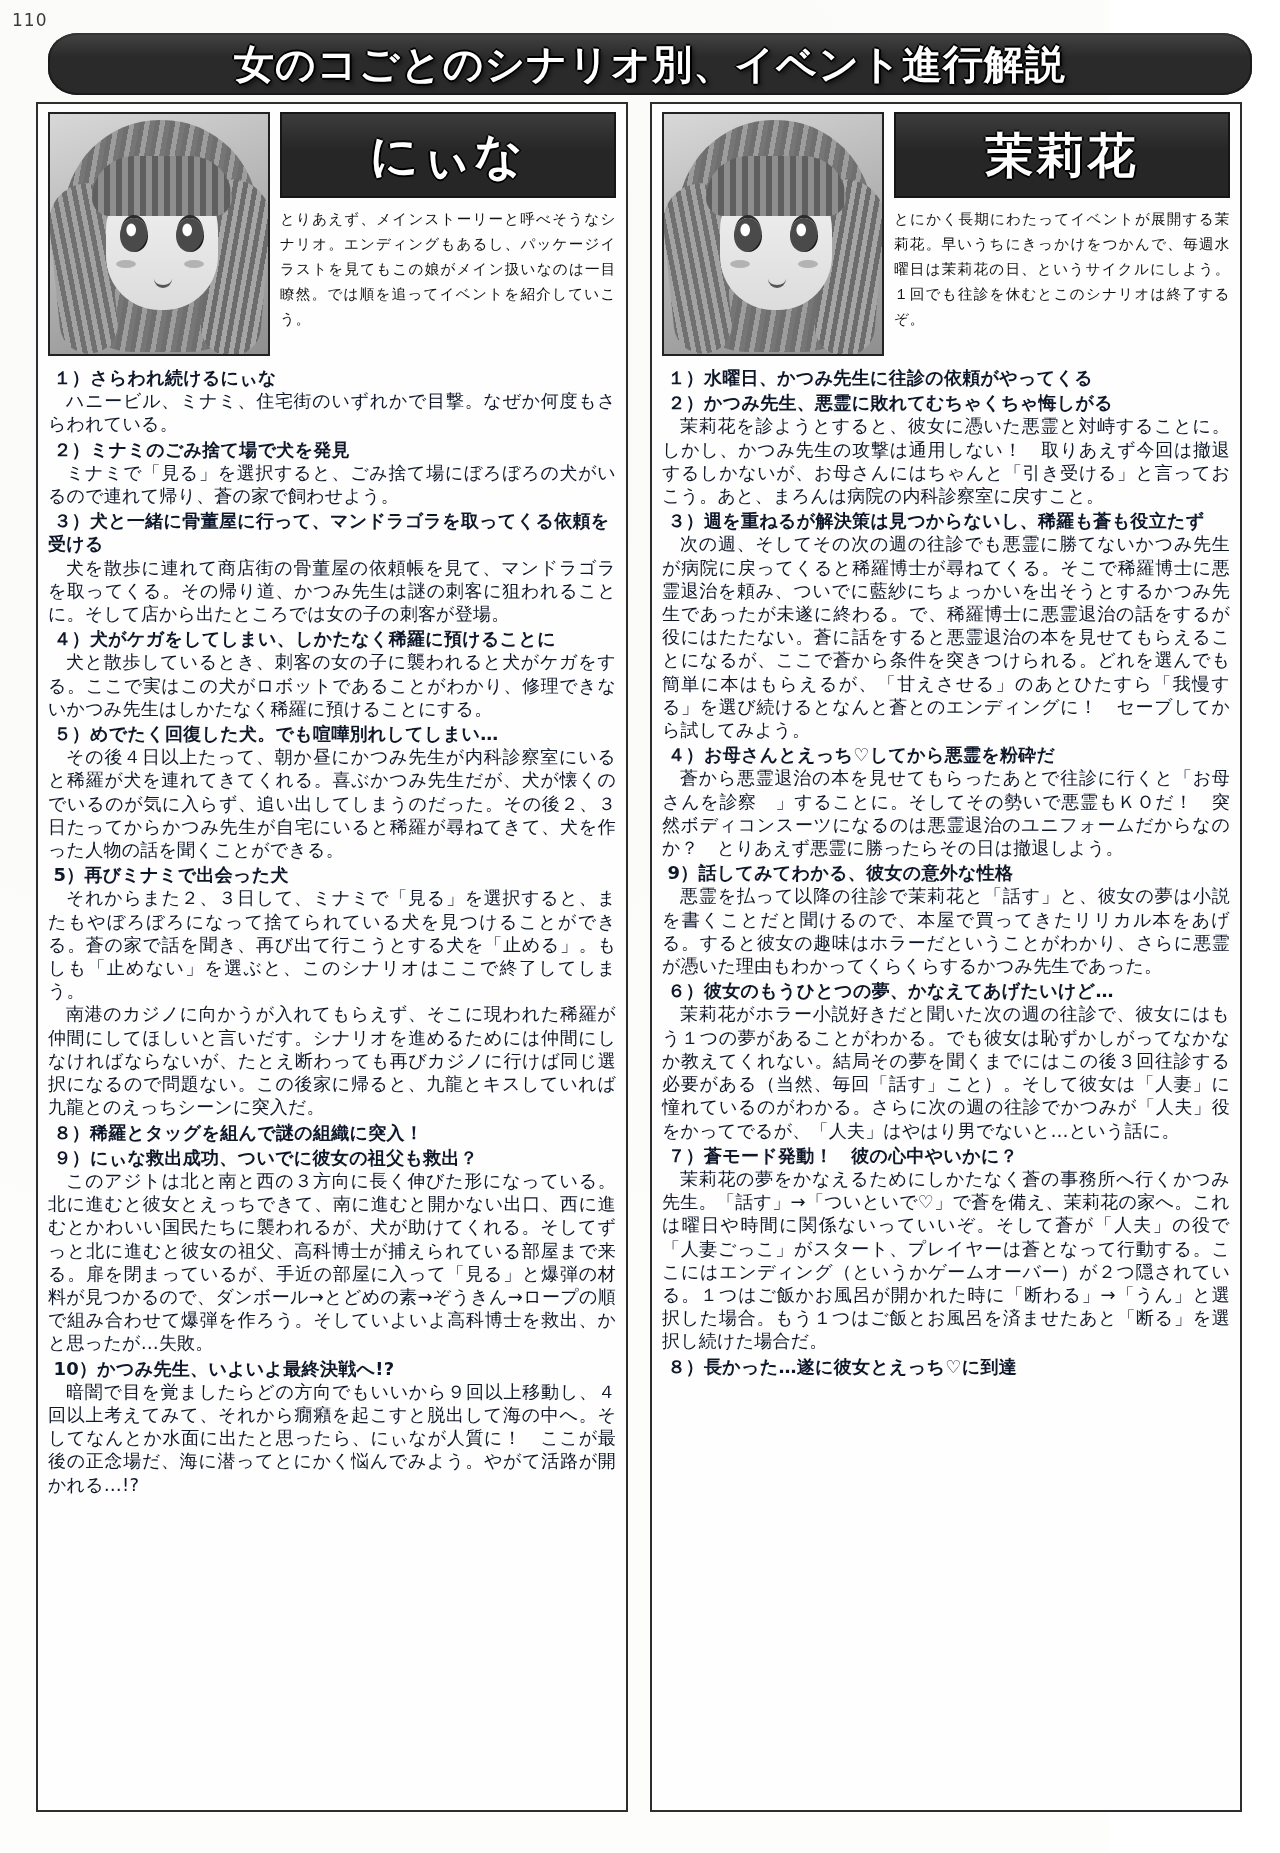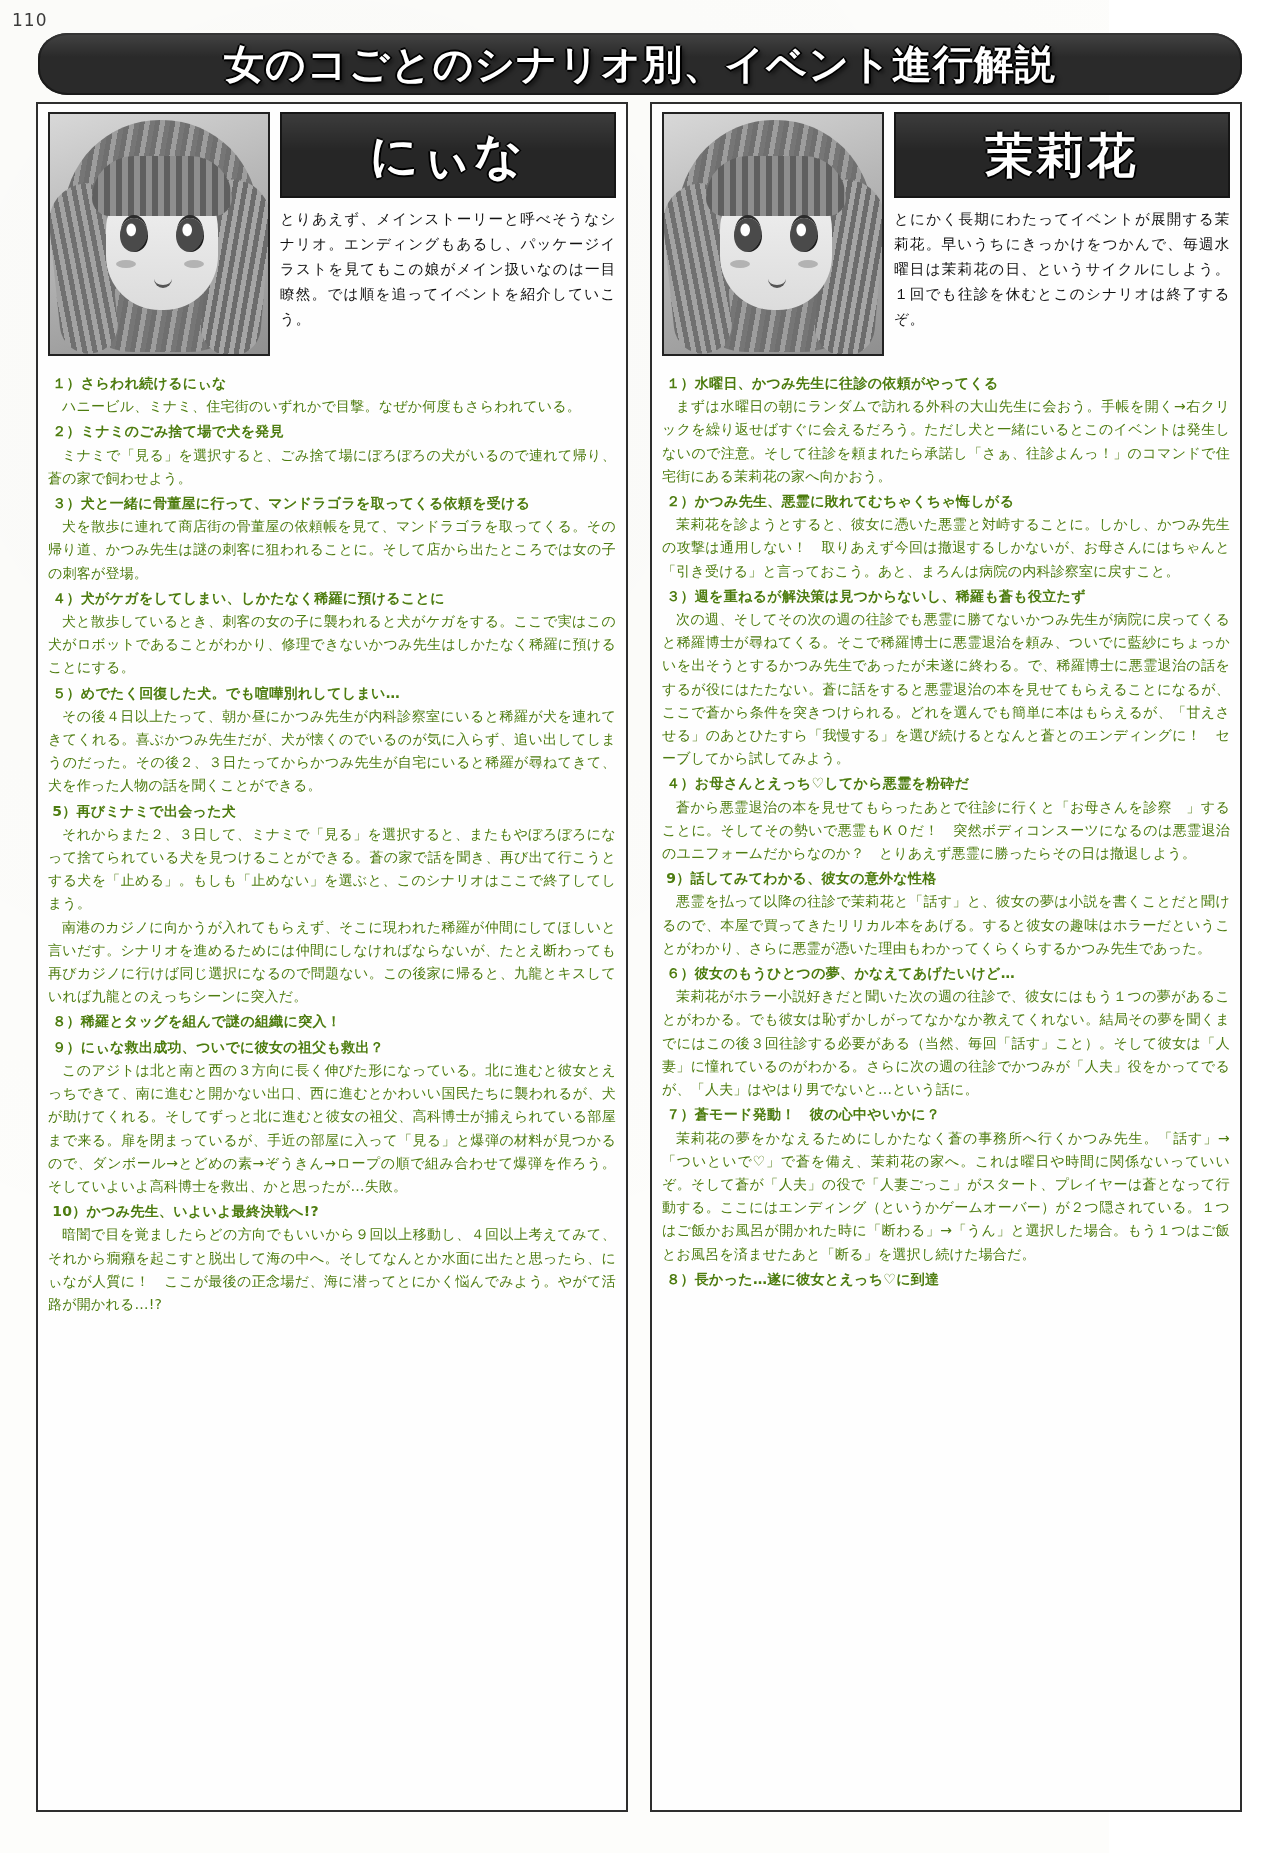--- a/index.html
+++ b/index.html
@@ -29,21 +29,21 @@
     left: 12px;
     top: 10px;
     font-size: 17px;
     color: #3a3a3a;
     letter-spacing: 1px;
   }
 
   
   .banner {
     position: absolute;
-    left: 38px;
+    left: 48px;
     top: 33px;
     width: 1204px;
     height: 62px;
     background: #2a2a2a;
     border-radius: 30px / 26px;
     box-shadow: inset 0 0 0 2px #1a1a1a;
     overflow: hidden;
   }
   .banner::before {
     content: "";
@@ -205,24 +205,24 @@
     margin-top: 8px;
     font-size: 14.6px;
     line-height: 25px;
     letter-spacing: 0.6px;
     text-align: justify;
     color: #111;
   }
 
   
   .body-text {
-    margin-top: 12px;
-    font-size: 14px;
+    margin-top: 6px;
+    font-size: 18px;
     line-height: 23.2px;
-    color: #4d7c0f;
+    color: #0f172a;
   }
   .sec-title {
     font-weight: bold;
     letter-spacing: 0.3px;
     text-indent: 0.3em;
     margin-top: 2px;
   }
   .sec-body {
     text-align: justify;
     text-indent: 1em;
@@ -304,21 +304,20 @@
         <div class="head-right">
           <div class="logo-plate">
             <span class="logo-text">茉莉花</span>
           </div>
           <div class="intro">とにかく長期にわたってイベントが展開する茉莉花。早いうちにきっかけをつかんで、毎週水曜日は茉莉花の日、というサイクルにしよう。１回でも往診を休むとこのシナリオは終了するぞ。</div>
         </div>
       </div>
 
       <div class="body-text">
         <div class="sec-title">１）水曜日、かつみ先生に往診の依頼がやってくる</div>
-        <div class="sec-body">まずは水曜日の朝にランダムで訪れる外科の大山先生に会おう。手帳を開く→右クリックを繰り返せばすぐに会えるだろう。ただし犬と一緒にいるとこのイベントは発生しないので注意。そして往診を頼まれたら承諾し「さぁ、往診よんっ！」のコマンドで住宅街にある茉莉花の家へ向かおう。</div>
         <div class="sec-title">２）かつみ先生、悪霊に敗れてむちゃくちゃ悔しがる</div>
         <div class="sec-body">茉莉花を診ようとすると、彼女に憑いた悪霊と対峙することに。しかし、かつみ先生の攻撃は通用しない！　取りあえず今回は撤退するしかないが、お母さんにはちゃんと「引き受ける」と言っておこう。あと、まろんは病院の内科診察室に戻すこと。</div>
         <div class="sec-title">３）週を重ねるが解決策は見つからないし、稀羅も蒼も役立たず</div>
         <div class="sec-body">次の週、そしてその次の週の往診でも悪霊に勝てないかつみ先生が病院に戻ってくると稀羅博士が尋ねてくる。そこで稀羅博士に悪霊退治を頼み、ついでに藍紗にちょっかいを出そうとするかつみ先生であったが未遂に終わる。で、稀羅博士に悪霊退治の話をするが役にはたたない。蒼に話をすると悪霊退治の本を見せてもらえることになるが、ここで蒼から条件を突きつけられる。どれを選んでも簡単に本はもらえるが、「甘えさせる」のあとひたすら「我慢する」を選び続けるとなんと蒼とのエンディングに！　セーブしてから試してみよう。</div>
         <div class="sec-title">４）お母さんとえっち♡してから悪霊を粉砕だ</div>
         <div class="sec-body">蒼から悪霊退治の本を見せてもらったあとで往診に行くと「お母さんを診察　」することに。そしてその勢いで悪霊もＫＯだ！　突然ボディコンスーツになるのは悪霊退治のユニフォームだからなのか？　とりあえず悪霊に勝ったらその日は撤退しよう。</div>
         <div class="sec-title">9）話してみてわかる、彼女の意外な性格</div>
         <div class="sec-body">悪霊を払って以降の往診で茉莉花と「話す」と、彼女の夢は小説を書くことだと聞けるので、本屋で買ってきたリリカル本をあげる。すると彼女の趣味はホラーだということがわかり、さらに悪霊が憑いた理由もわかってくらくらするかつみ先生であった。</div>
         <div class="sec-title">６）彼女のもうひとつの夢、かなえてあげたいけど…</div>
         <div class="sec-body">茉莉花がホラー小説好きだと聞いた次の週の往診で、彼女にはもう１つの夢があることがわかる。でも彼女は恥ずかしがってなかなか教えてくれない。結局その夢を聞くまでにはこの後３回往診する必要がある（当然、毎回「話す」こと）。そして彼女は「人妻」に憧れているのがわかる。さらに次の週の往診でかつみが「人夫」役をかってでるが、「人夫」はやはり男でないと…という話に。</div>

